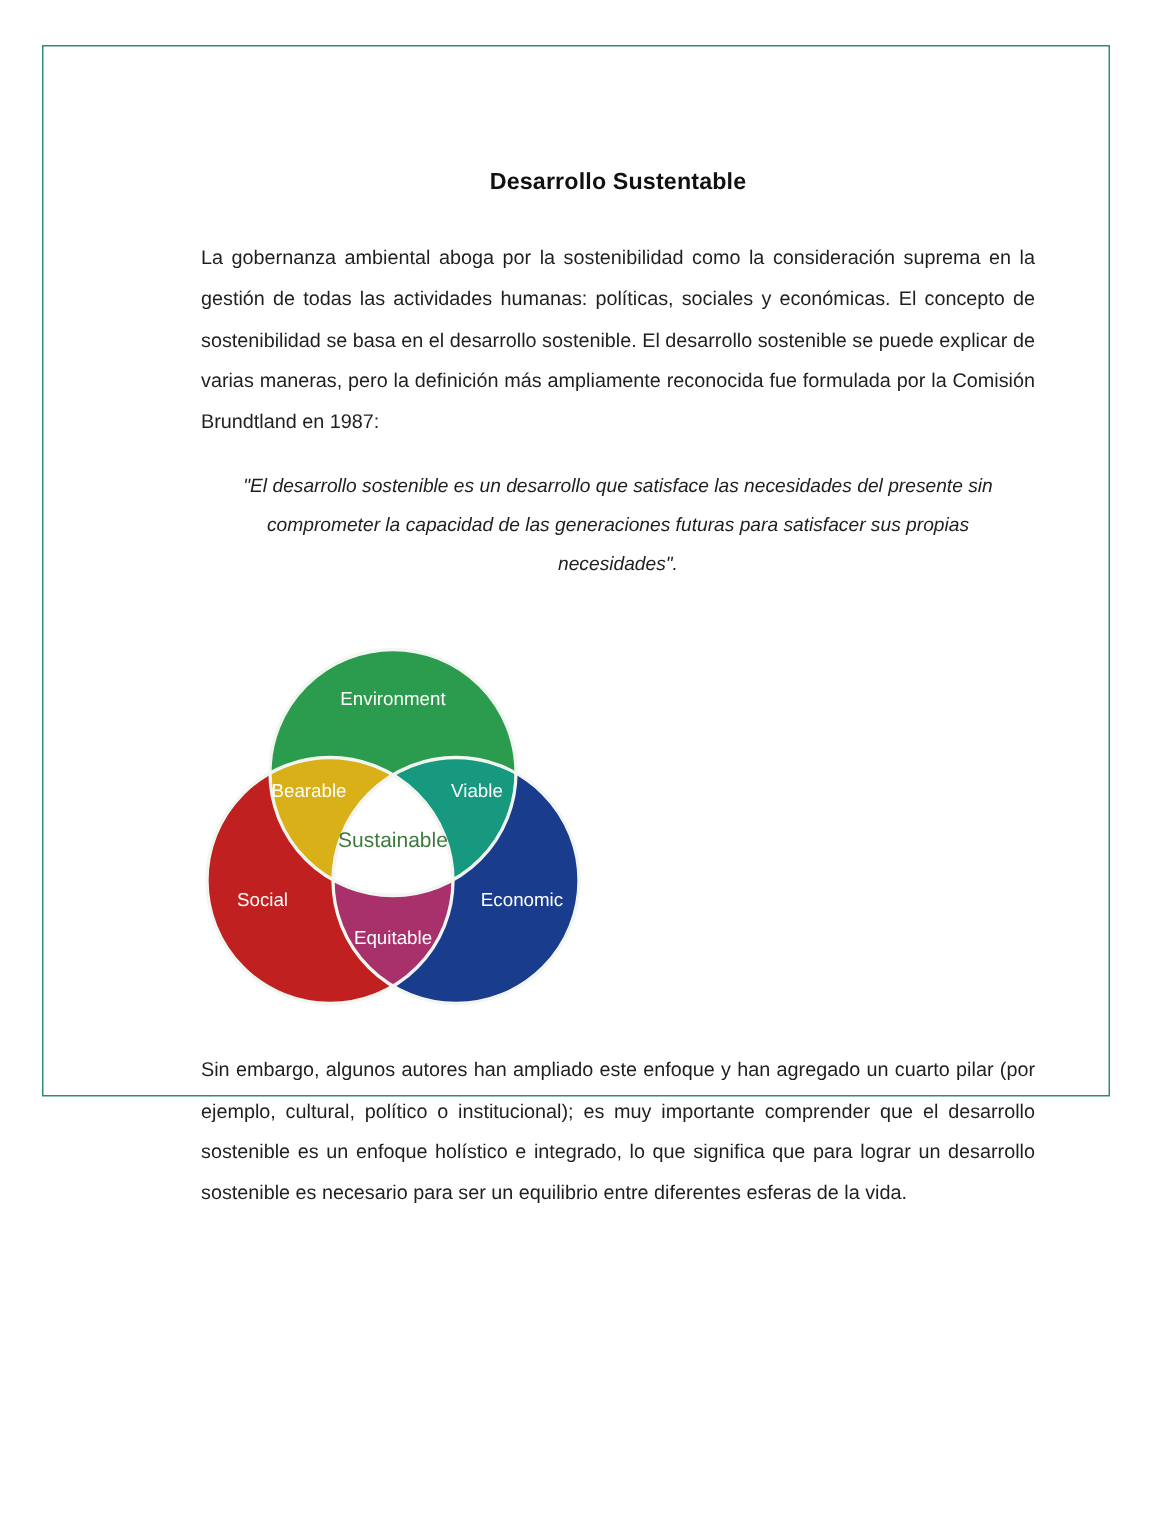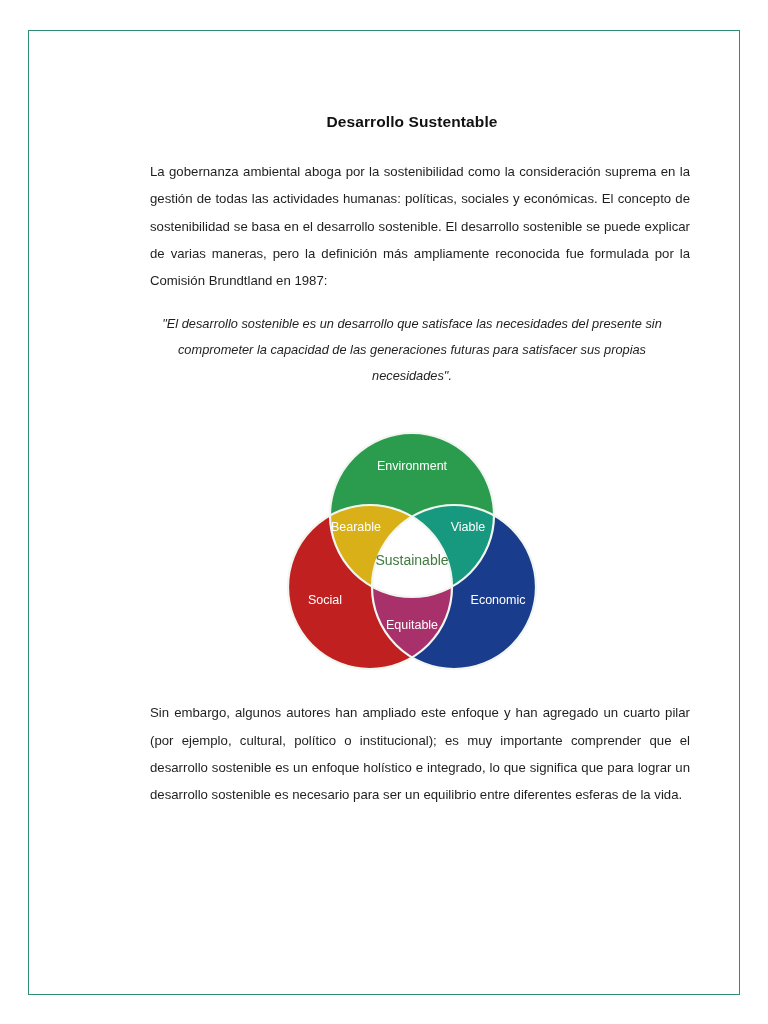--- a/index.html
+++ b/index.html
@@ -21,21 +21,21 @@
     height: 1024px;
     background: #ffffff;
   }
 
   
   #page-border {
     position: absolute;
     left: 28px;
     top: 30px;
     width: 712px;
-    height: 965px;
+    height: 701px;
     border: 1px solid #2e8b76;
     box-sizing: border-box;
     background: #ffffff;
   }
 
   #content {
     position: absolute;
     left: 105px;
     top: 82px;
     width: 556px;
@@ -48,42 +48,42 @@
     letter-spacing: 0.1px;
     margin: 0 0 27px 0;
     color: #111111;
   }
 
   .body-para {
     font-size: 13.2px;
     line-height: 2.07;
     text-align: justify;
     text-justify: inter-word;
-    margin: 0 0 14px 16px;
+    margin: 0 0 14px 0;
     color: #1f1f1f;
     hyphens: none;
   }
 
   .quote-block {
     font-size: 12.8px;
     font-style: italic;
     line-height: 2.05;
     text-align: center;
     margin: 16px 0 22px 0;
     padding: 0 22px;
     color: #1f1f1f;
   }
 
   .para-gap-after { margin-bottom: 18px; }
 
   
   #venn-wrap {
     margin: 20px 0 26px 0;
     display: flex;
-    justify-content: center;
+    justify-content: flex-start;
   }
   #venn {
     display: block;
   }
   .venn-label {
     font-family: "Liberation Sans", sans-serif;
     font-size: 12.5px;
     font-weight: 500;
     text-anchor: middle;
     dominant-baseline: middle;

